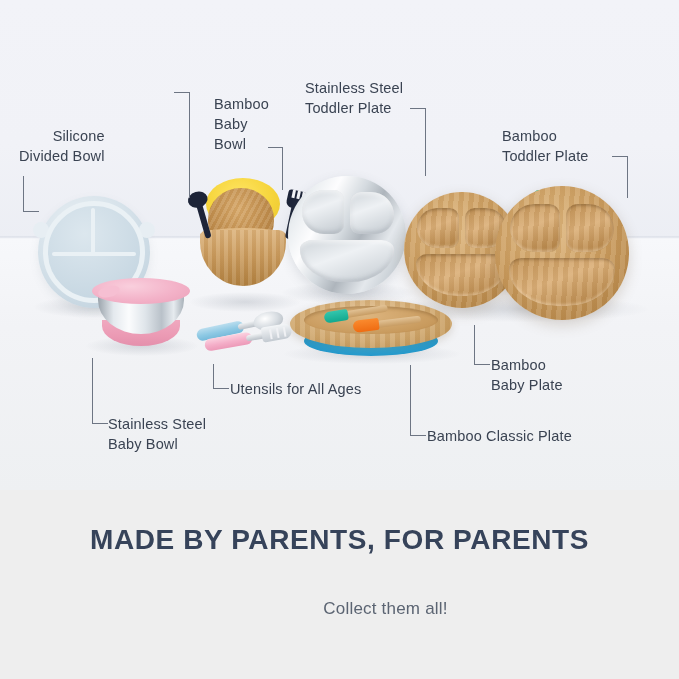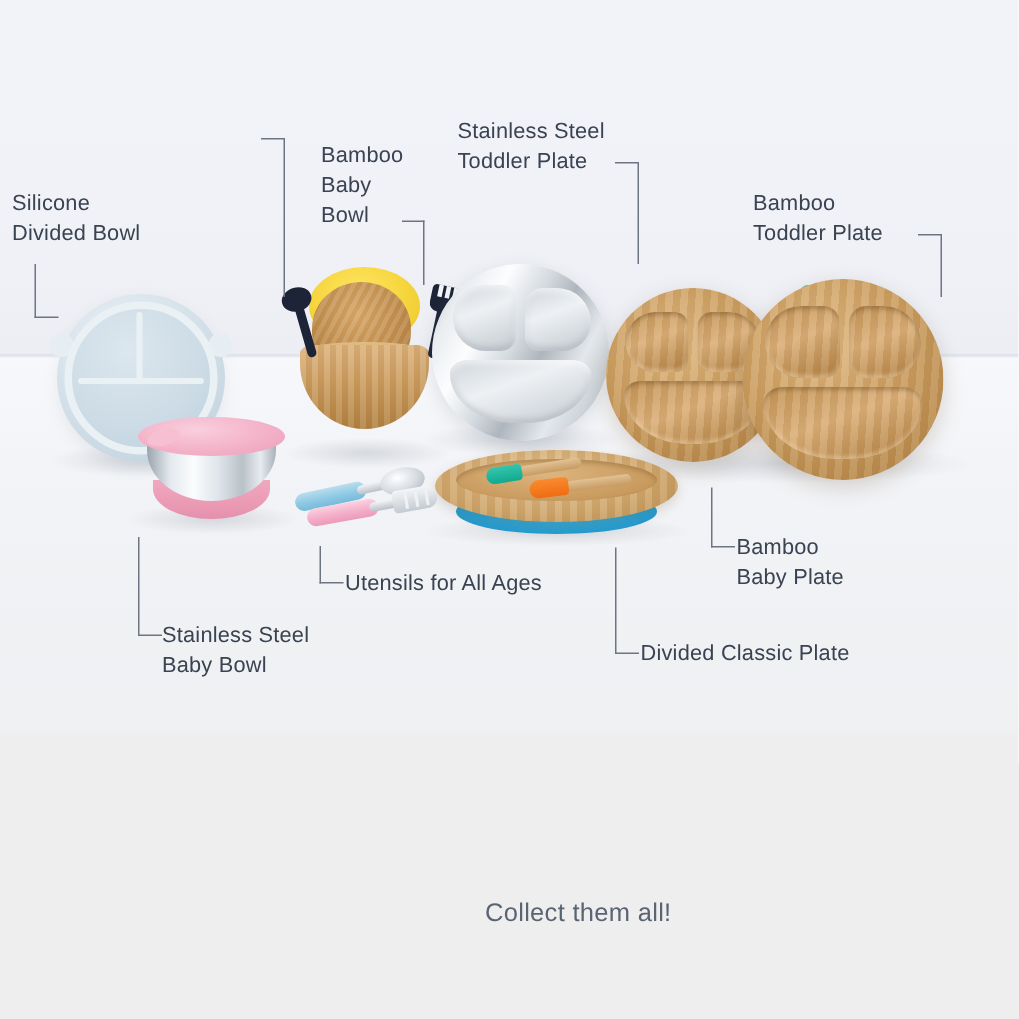--- a/index.html
+++ b/index.html
@@ -432,21 +432,21 @@
       <div class="hdl"></div>
         <div class="neck"></div>
       <div class="head">
         <div class="slit" style="left:8px;"></div>
         <div class="slit" style="left:15px;"></div>
         <div class="slit" style="left:22px;"></div>
       </div>
     </div>
   </div>
 
-  <div class="label" style="left:8px;top:126px;">Silicone
+  <div class="label" style="left:19px;top:126px;text-align:right;">Silicone
 Divided Bowl</div>
   <div class="leader" style="left:23px;top:176px;">
     <i class="v" style="left:0;top:0;height:36px;"></i>
     <i class="h" style="left:0;top:35px;width:16px;"></i>
   </div>
 
   <div class="leader" style="left:174px;top:92px;">
     <i class="h" style="left:0;top:0;width:16px;"></i>
     <i class="v" style="left:15px;top:0;height:106px;"></i>
   </div>
@@ -486,21 +486,22 @@
     <i class="h" style="left:0;top:24px;width:16px;"></i>
   </div>
 
   <div class="label" style="left:491px;top:355px;">Bamboo
 Baby Plate</div>
   <div class="leader" style="left:474px;top:325px;">
     <i class="v" style="left:0;top:0;height:40px;"></i>
     <i class="h" style="left:0;top:39px;width:16px;"></i>
   </div>
 
-  <div class="label" style="left:427px;top:426px;">Divided Classic Plate</div>
+  <div class="label" style="left:427px;top:426px;">Bamboo Classic Plate</div>
   <div class="leader" style="left:410px;top:365px;">
     <i class="v" style="left:0;top:0;height:71px;"></i>
     <i class="h" style="left:0;top:70px;width:16px;"></i>
   </div>
 
+  <div class="headline">MADE BY PARENTS, FOR PARENTS</div>
   <div class="subline">Collect them all!</div>
 
 </div>
 
 </body></html>

